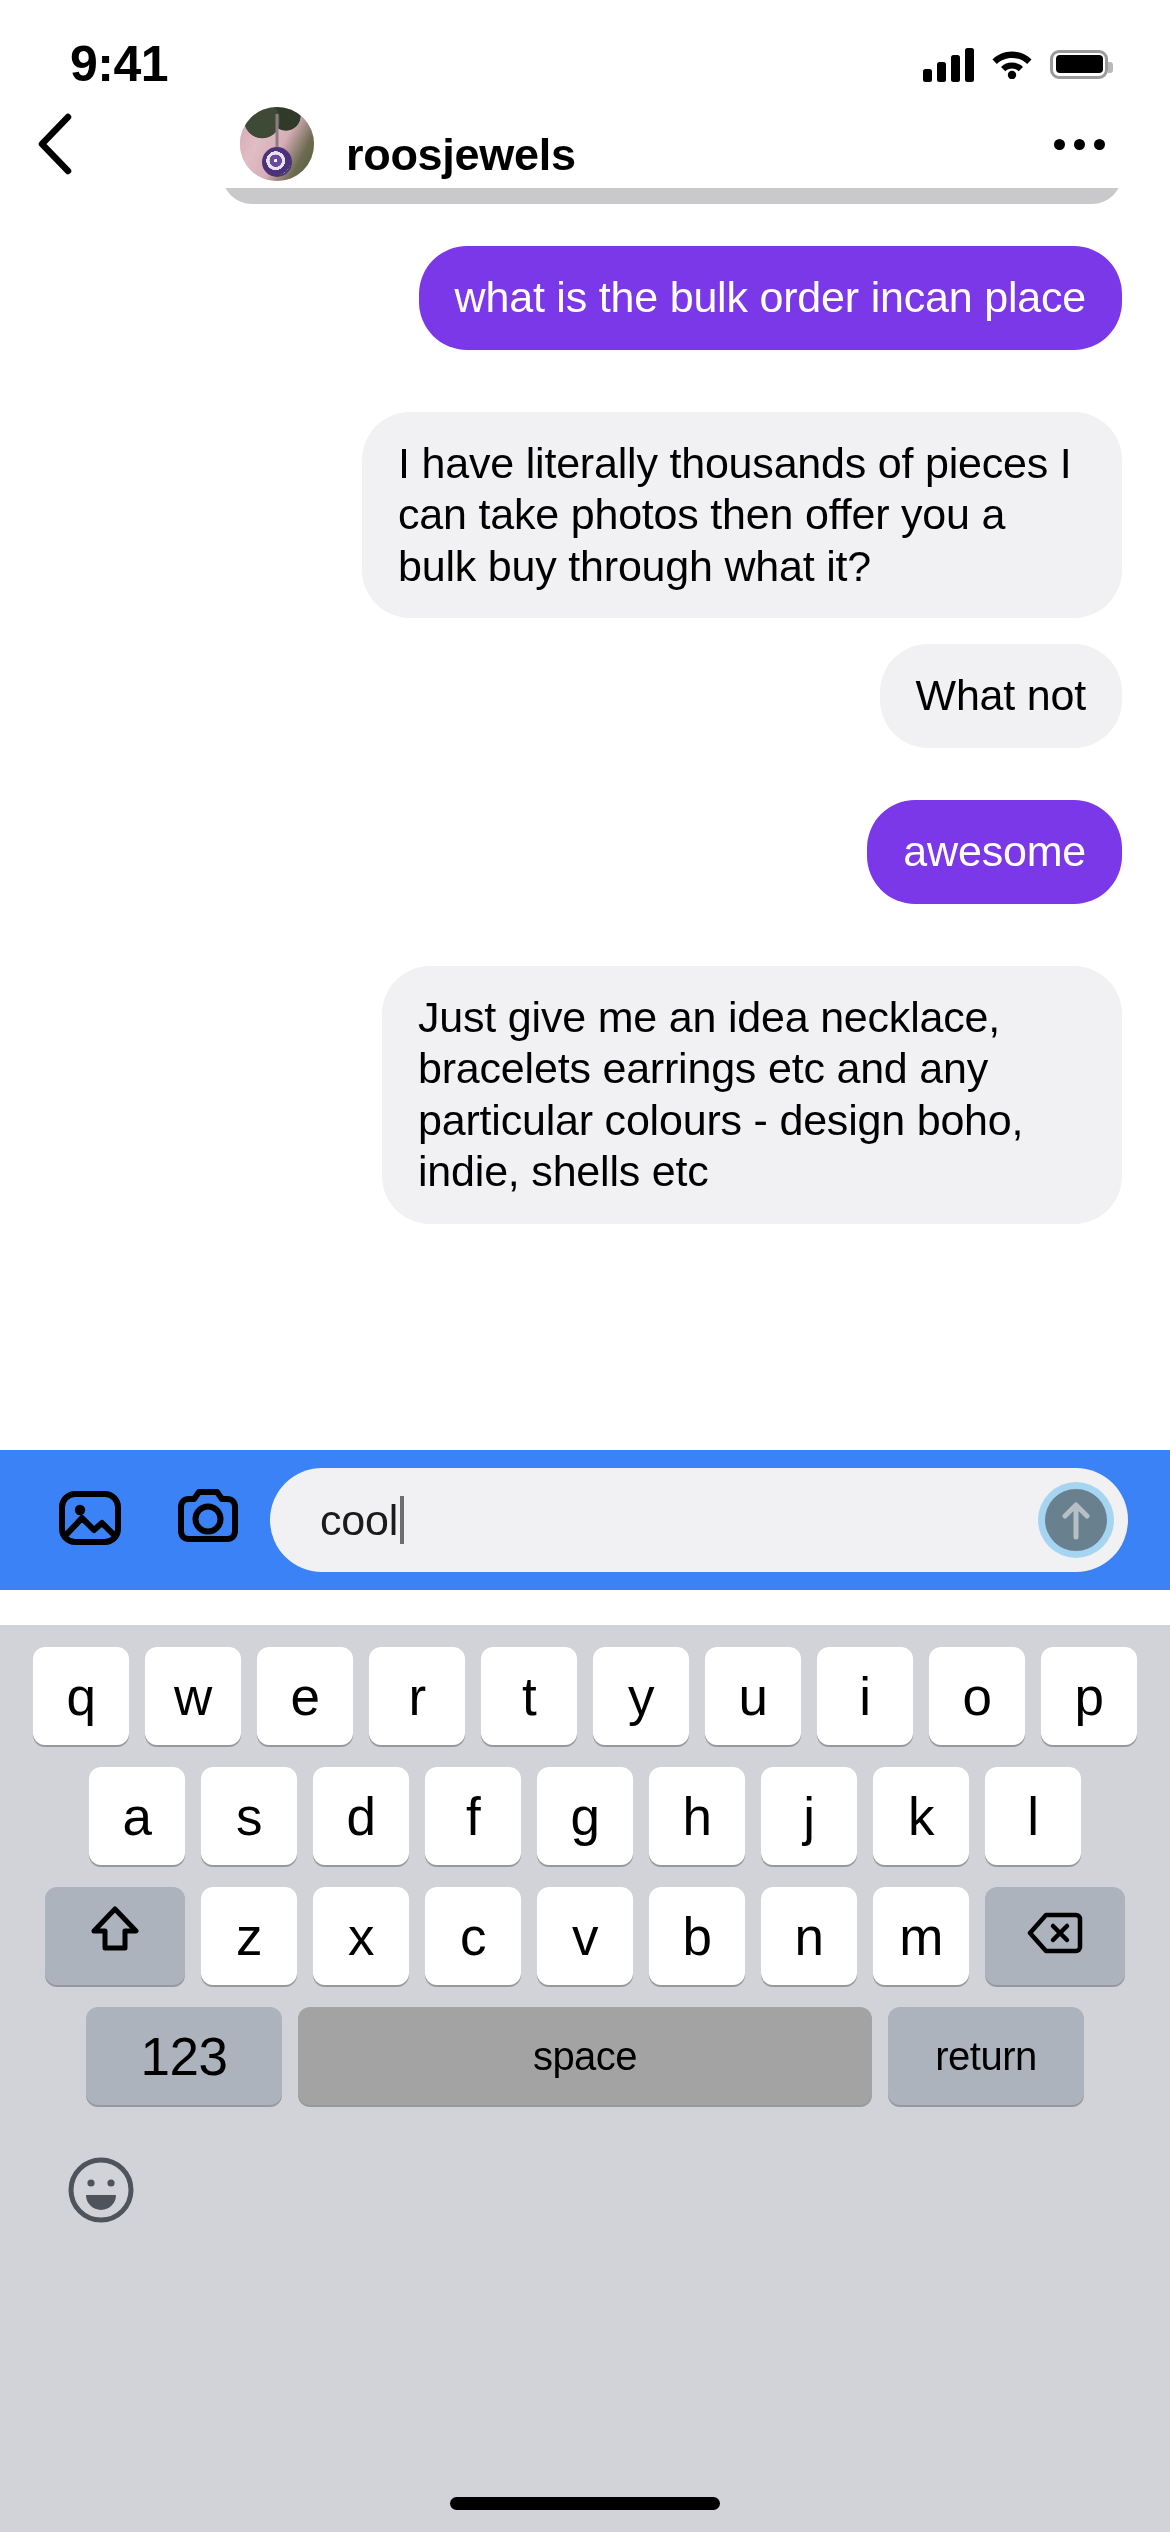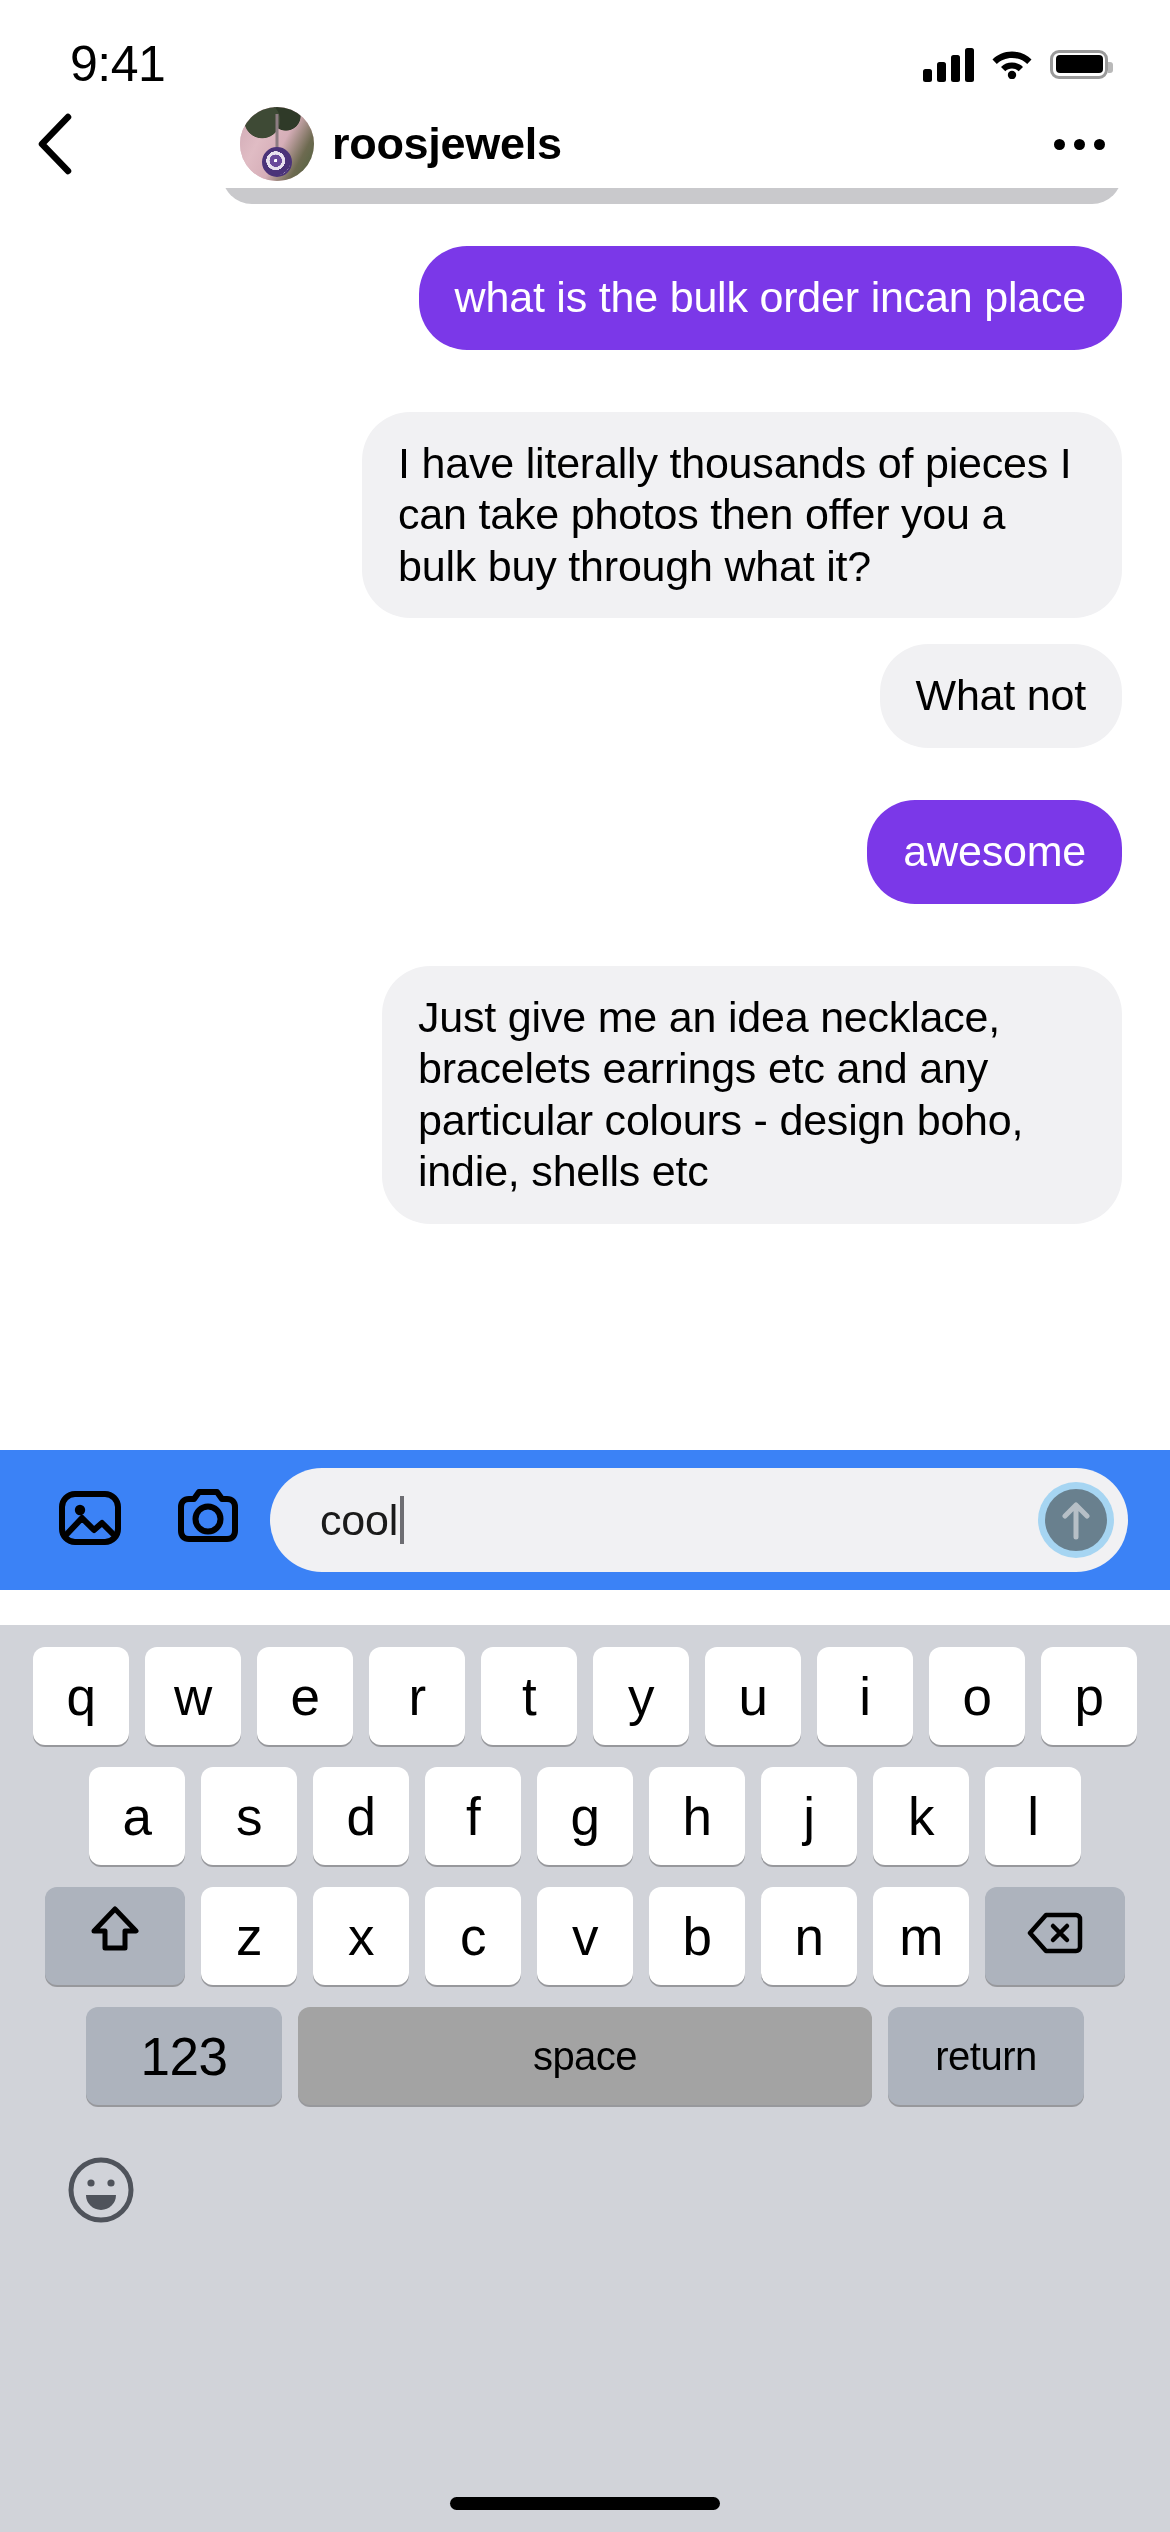--- a/index.html
+++ b/index.html
@@ -11,21 +11,21 @@
   }
   #screen { position: relative; width: 1170px; height: 2532px; background: #fff; }
 
   
   .status-bar {
     position: absolute; top: 0; left: 0; width: 1170px; height: 100px;
     display: flex; align-items: center; justify-content: space-between;
     padding: 28px 62px 0 70px;
   }
   .status-time {
-    font-size: 50px; font-weight: 400; letter-spacing: -0.5px; color: #000;
+    font-size: 50px; font-weight: 700; letter-spacing: -0.5px; color: #000;
     font-family: "Liberation Sans", sans-serif;
   }
   .status-right { display: flex; align-items: center; gap: 16px; }
   .sig { display: flex; align-items: flex-end; gap: 5px; height: 36px; }
   .sig i { display: block; width: 9px; background: #000; border-radius: 2.5px; }
   .sig i:nth-child(1) { height: 13px; }
   .sig i:nth-child(2) { height: 20px; }
   .sig i:nth-child(3) { height: 27px; }
   .sig i:nth-child(4) { height: 34px; }
   .batt {
@@ -41,21 +41,21 @@
   
   .chat-header {
     position: absolute; top: 100px; left: 0; width: 1170px; height: 88px;
     display: flex; align-items: center; background: #fff;
   }
   .back-btn {
     width: 110px; height: 88px; display: flex; align-items: center; justify-content: center;
     flex: 0 0 auto;
   }
   .back-btn svg { display: block; }
-  .header-center { display: flex; align-items: center; gap: 18px; }
+  .header-center { display: flex; align-items: flex-end; gap: 32px; }
   .avatar {
     width: 74px; height: 74px; border-radius: 50%; overflow: hidden; flex: 0 0 auto;
     background: #d9b8c0; position: relative;
   }
   .avatar .av-bg {
     position: absolute; inset: 0;
     background:
       radial-gradient(circle at 30% 18%, #3e4a35 0 22%, transparent 23%),
       radial-gradient(circle at 62% 12%, #2f3a28 0 18%, transparent 19%),
       linear-gradient(118deg, #cfa9b4 0%, #e0bcc4 32%, #d6aeb8 55%, #6d6a50 78%, #49603a 100%);

